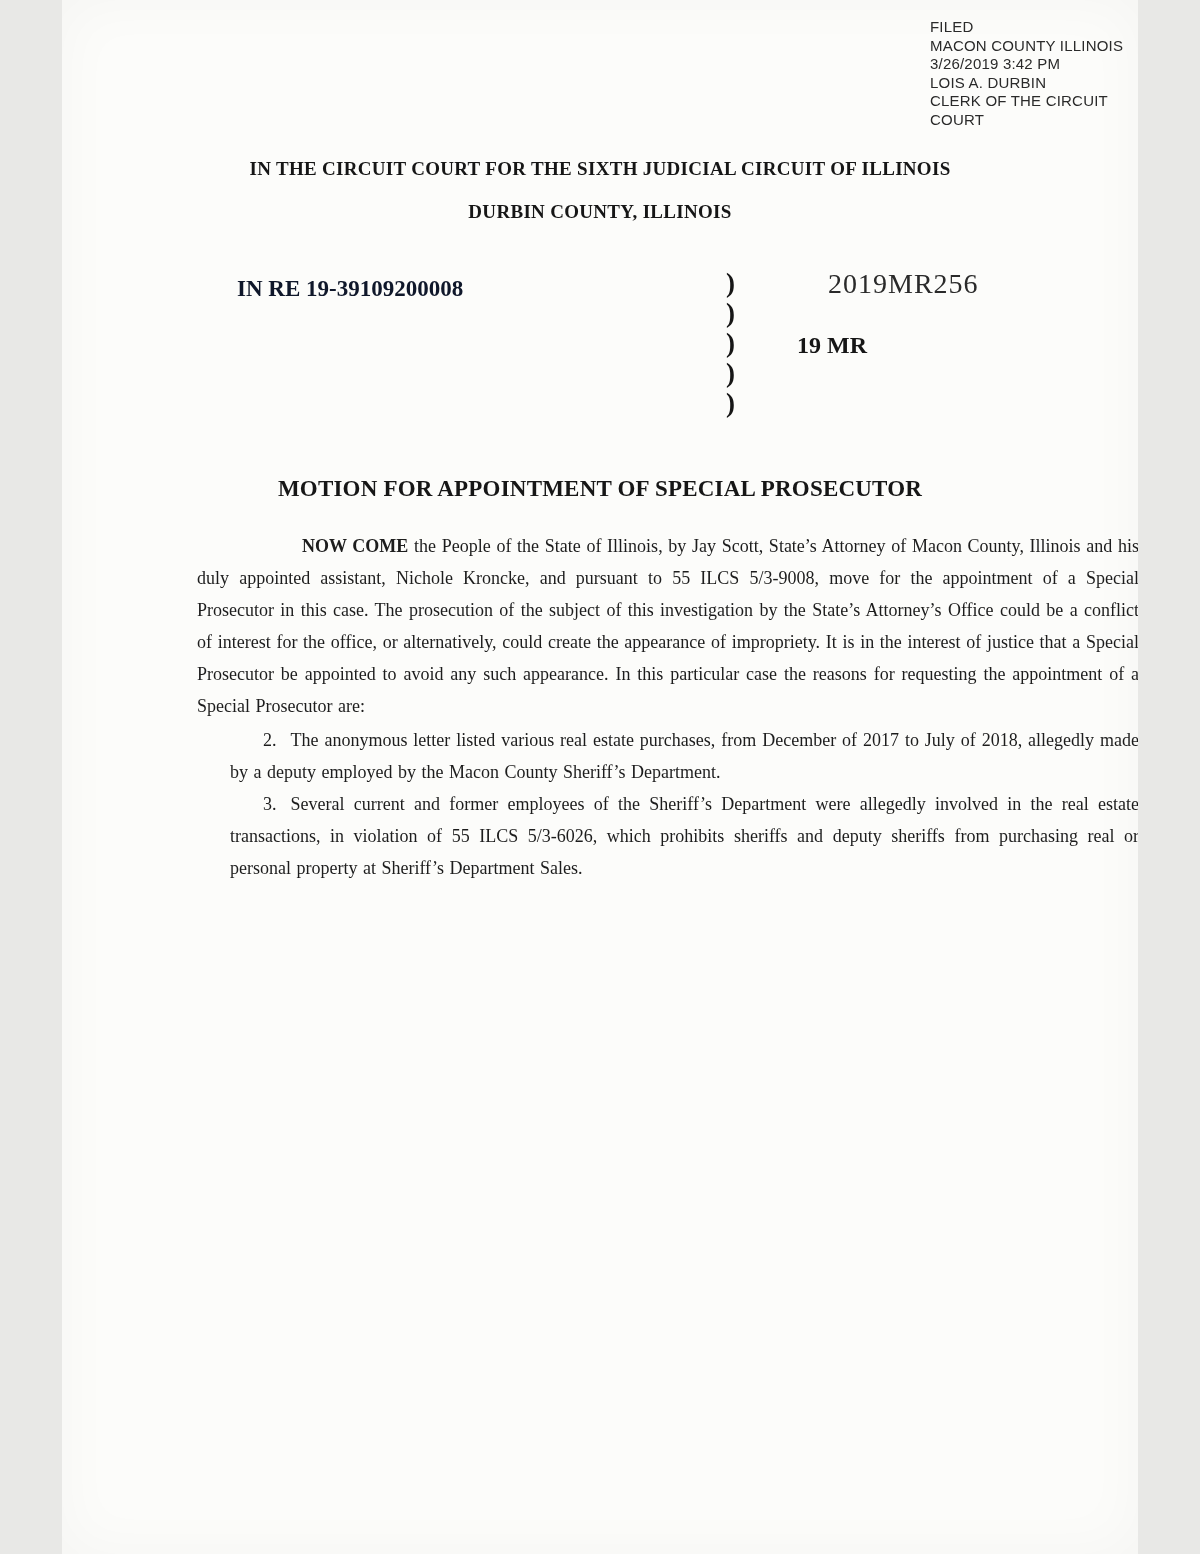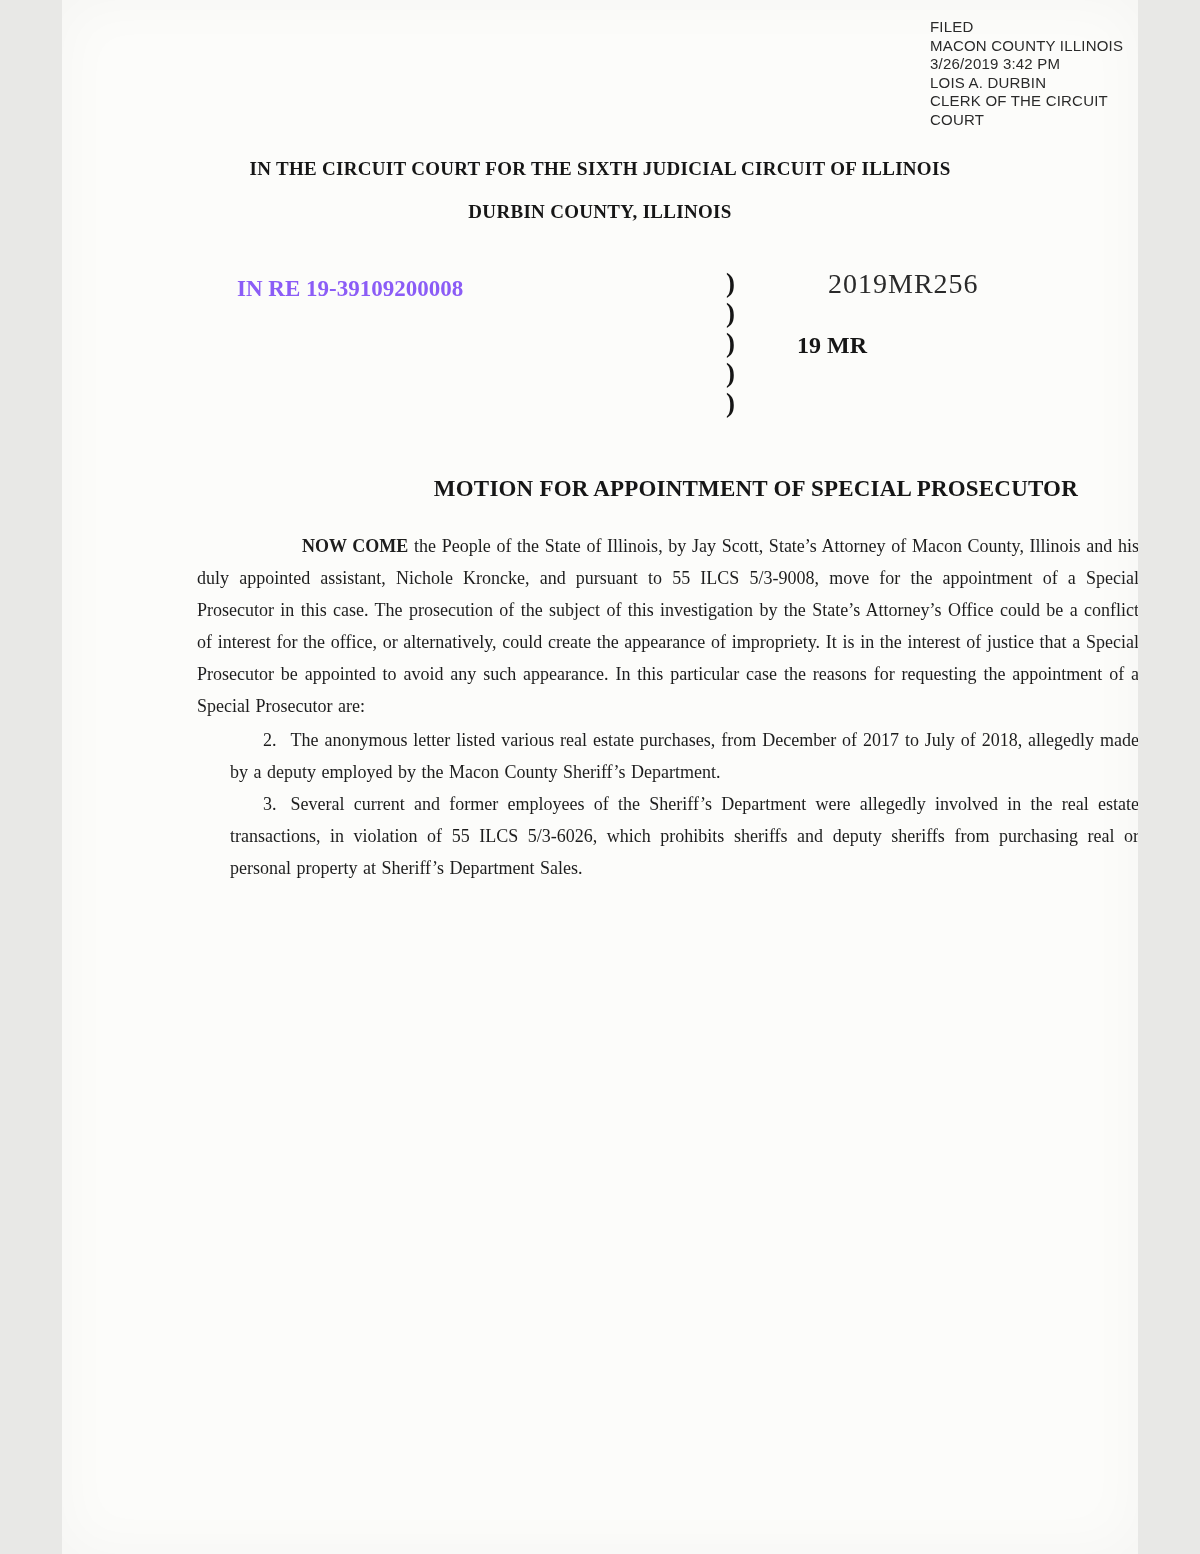--- a/index.html
+++ b/index.html
@@ -55,21 +55,21 @@
     top: 268px;
     width: 100%;
     height: 190px;
   }
   .in-re {
     position: absolute;
     left: 175px;
     top: 8px;
     font-weight: bold;
     font-size: 23px;
-    color: #8b5cf6;
+    color: #0f172a;
   }
   .paren-col {
     position: absolute;
     left: 664px;
     top: 0;
     font-weight: bold;
     font-size: 27px;
     line-height: 30px;
     color: #161616;
     text-align: center;
@@ -93,21 +93,21 @@
     color: #161616;
     text-align: right;
   }
 
   
   .doc-title {
     position: absolute;
     left: 60px;
     right: 60px;
     top: 476px;
-    text-align: right;
+    text-align: center;
     font-weight: bold;
     font-size: 23px;
     letter-spacing: 0.2px;
     color: #161616;
   }
 
   
   .body-text {
     position: absolute;
     left: 135px;

